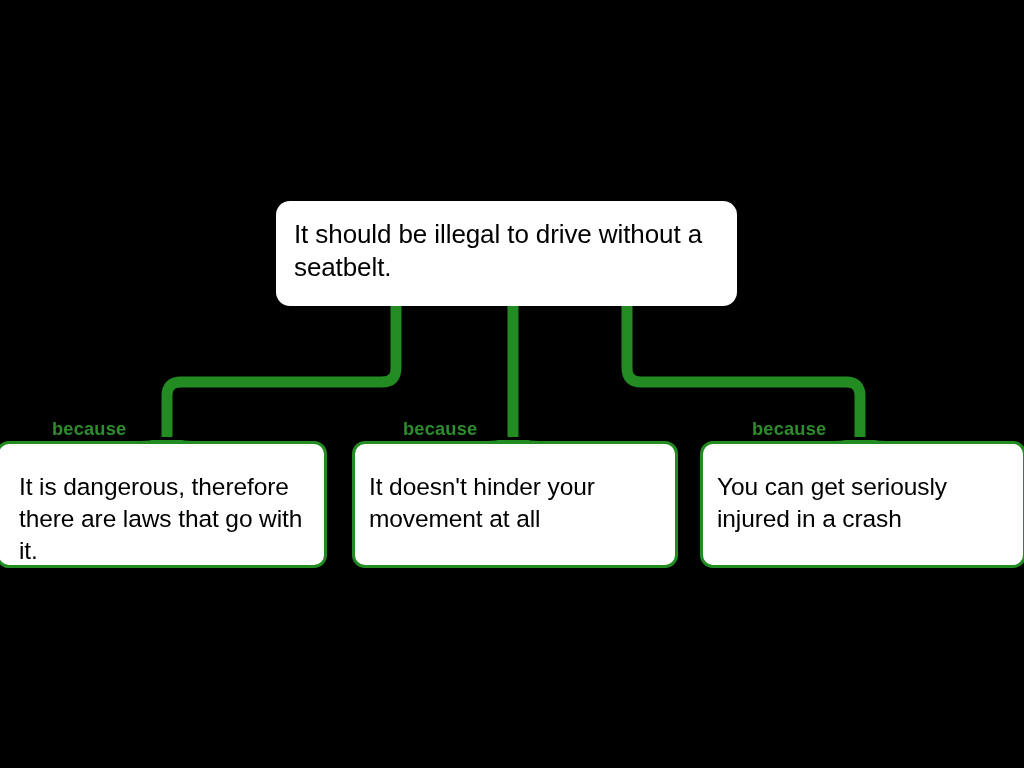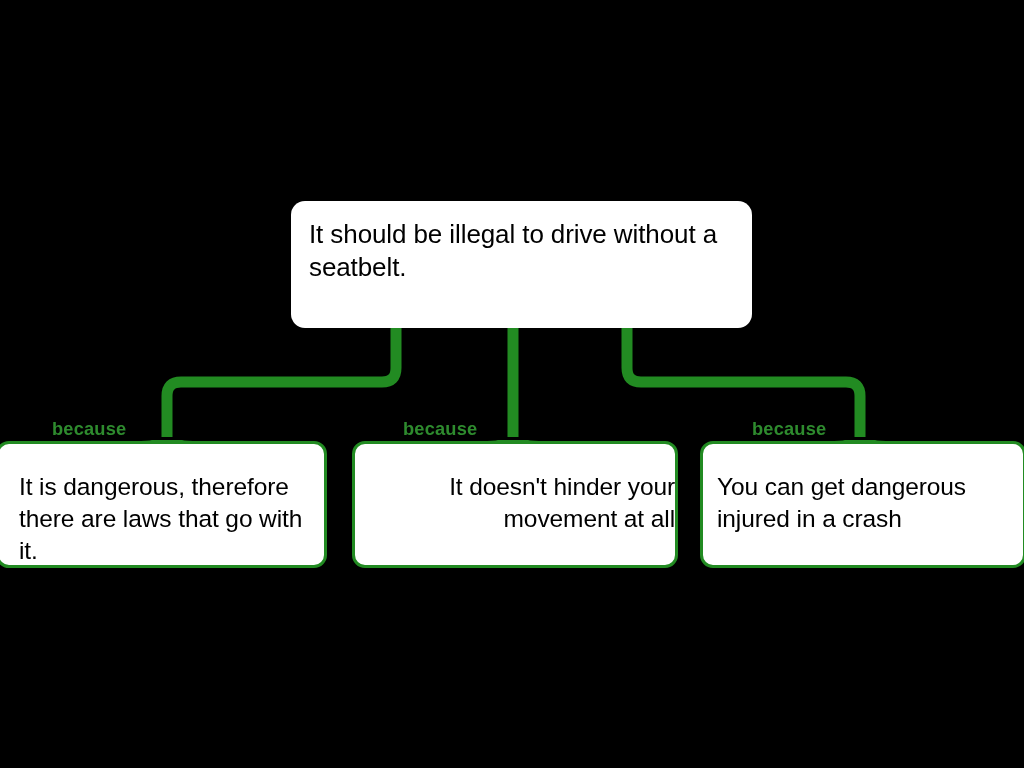--- a/index.html
+++ b/index.html
@@ -43,24 +43,24 @@
   }
   .node-text {
     display: block;
     color: #000000;
     font-family: "Liberation Sans", sans-serif;
     white-space: pre-line;
   }
 
   
   #node-root {
-    left: 291px;
+    left: 276px;
     top: 201px;
     width: 461px;
-    height: 127px;
+    height: 105px;
     border: none;
     border-radius: 14px;
   }
   #node-root .node-text {
     font-size: 26px;
     line-height: 33px;
     padding: 17px 0 0 18px;
     letter-spacing: -0.1px;
   }
 
@@ -78,21 +78,20 @@
   #node-reason-0 {
     left: -4px;
     top: 441px;
     width: 331px;
   }
   #node-reason-0 .node-text { padding-left: 20px; }
   #node-reason-1 {
     left: 352px;
     top: 441px;
     width: 326px;
-    text-align: right;
   }
   #node-reason-2 {
     left: 700px;
     top: 441px;
     width: 326px;
   }
 
   
   .because-label {
     position: absolute;
@@ -164,21 +163,21 @@
 
   <div class="node reason" id="node-reason-0">
     <span class="node-text">It is dangerous, therefore there are laws that go with it.</span>
   </div>
 
   <div class="node reason" id="node-reason-1">
     <span class="node-text">It doesn't hinder your movement at all</span>
   </div>
 
   <div class="node reason" id="node-reason-2">
-    <span class="node-text">You can get dangerous injured in a crash</span>
+    <span class="node-text">You can get seriously injured in a crash</span>
   </div>
 
   <div class="because-label" id="because-0">because</div>
 
   <div class="because-label" id="because-1">because</div>
 
   <div class="because-label" id="because-2">because</div>
 
 </div>
 

